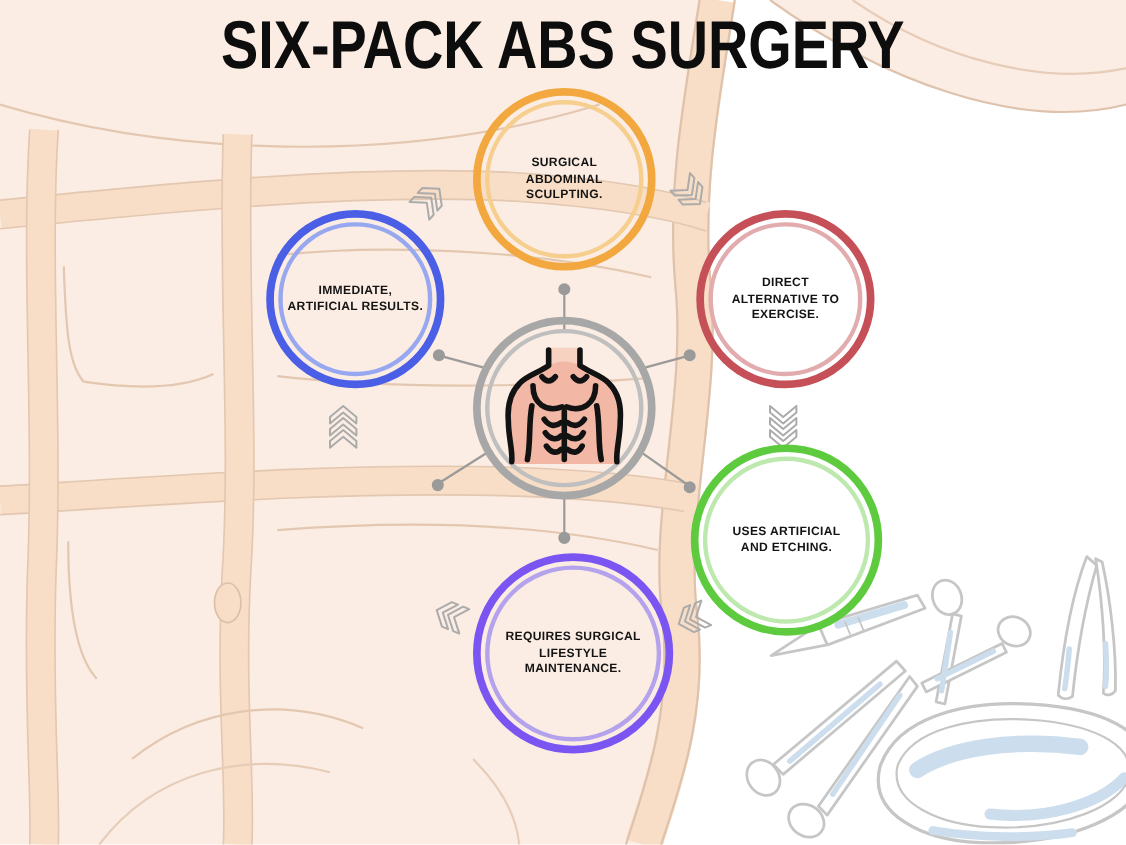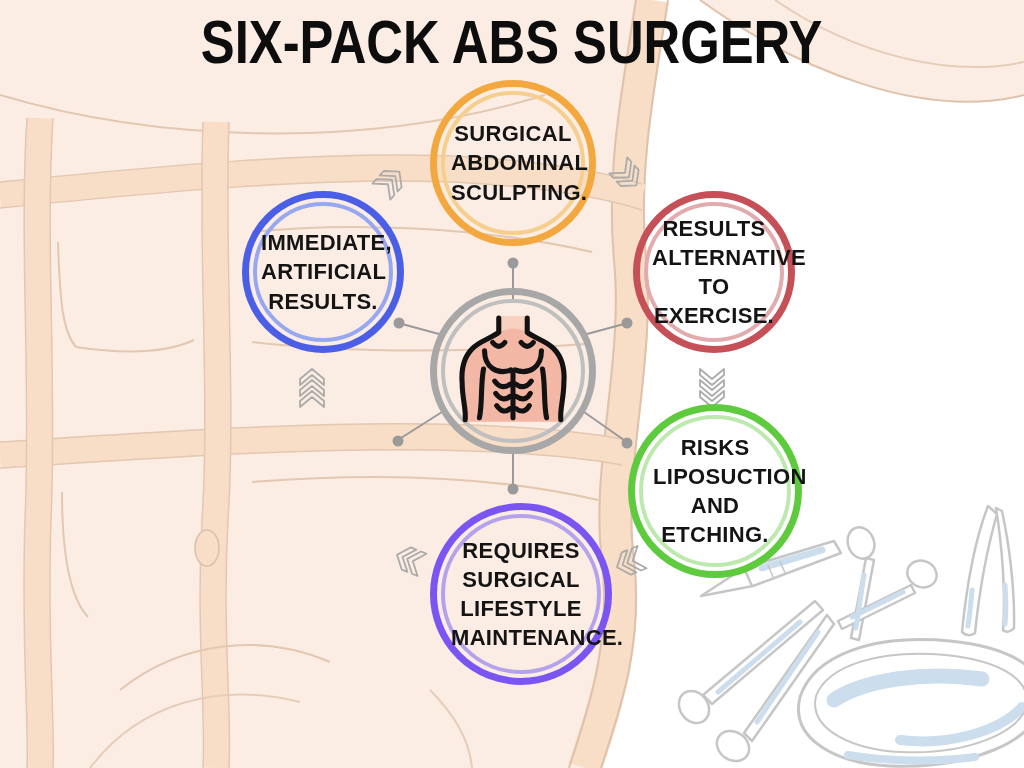--- a/index.html
+++ b/index.html
@@ -22,21 +22,21 @@
     border:7px solid var(--ring,#999);
     display:flex;align-items:center;justify-content:center;
     box-sizing:border-box;
   }
   .bubble .inner{
     position:absolute;inset:4px;border-radius:50%;
     border:4px solid var(--ring2,#ccc);
   }
   .bubble .label{
     position:relative;text-align:center;color:#141414;
-    font-weight:bold;font-size:22px;line-height:1.32;letter-spacing:0.3px;
+    font-weight:bold;font-size:11px;line-height:1.32;letter-spacing:0.3px;
     width:124px;z-index:2;
   }
   .b-top{left:430px;top:80px;width:166px;height:166px;}
   .b-topleft{left:242px;top:191px;width:162px;height:162px;}
   .b-topright{left:633px;top:191px;width:162px;height:162px;}
   .b-bottomleft{left:236px;top:405px;width:164px;height:164px;}
   .b-bottomright{left:628px;top:404px;width:174px;height:174px;}
   .b-bottom{left:430px;top:503px;width:182px;height:182px;}
   .b-bottom .label{width:140px;}
   .b-center{left:430px;top:288px;width:166px;height:166px;z-index:3;}
@@ -198,27 +198,27 @@
     <div class="label">SURGICAL ABDOMINAL SCULPTING.</div>
   </div>
 
   <div class="bubble b-topleft" style="--ring: #4A5FE6; --ring2: #97A8F1;">
     <div class="inner"></div>
     <div class="label">IMMEDIATE, ARTIFICIAL RESULTS.</div>
   </div>
 
   <div class="bubble b-topright" style="--ring: #C55058; --ring2: #E2ABAE;">
     <div class="inner"></div>
-    <div class="label">RESULTS ALTERNATIVE TO EXERCISE.</div>
+    <div class="label">DIRECT ALTERNATIVE TO EXERCISE.</div>
   </div>
 
 
   <div class="bubble b-bottomright" style="--ring: #5ECB3E; --ring2: #BDE8AE;">
     <div class="inner"></div>
-    <div class="label">RISKS LIPOSUCTION AND ETCHING.</div>
+    <div class="label">USES ARTIFICIAL AND ETCHING.</div>
   </div>
 
   <div class="bubble b-bottom" style="--ring: #7B55F1; --ring2: #B4A3EC;">
     <div class="inner"></div>
     <div class="label">REQUIRES SURGICAL LIFESTYLE MAINTENANCE.</div>
   </div>
 
 </div>
 
 </body></html>

